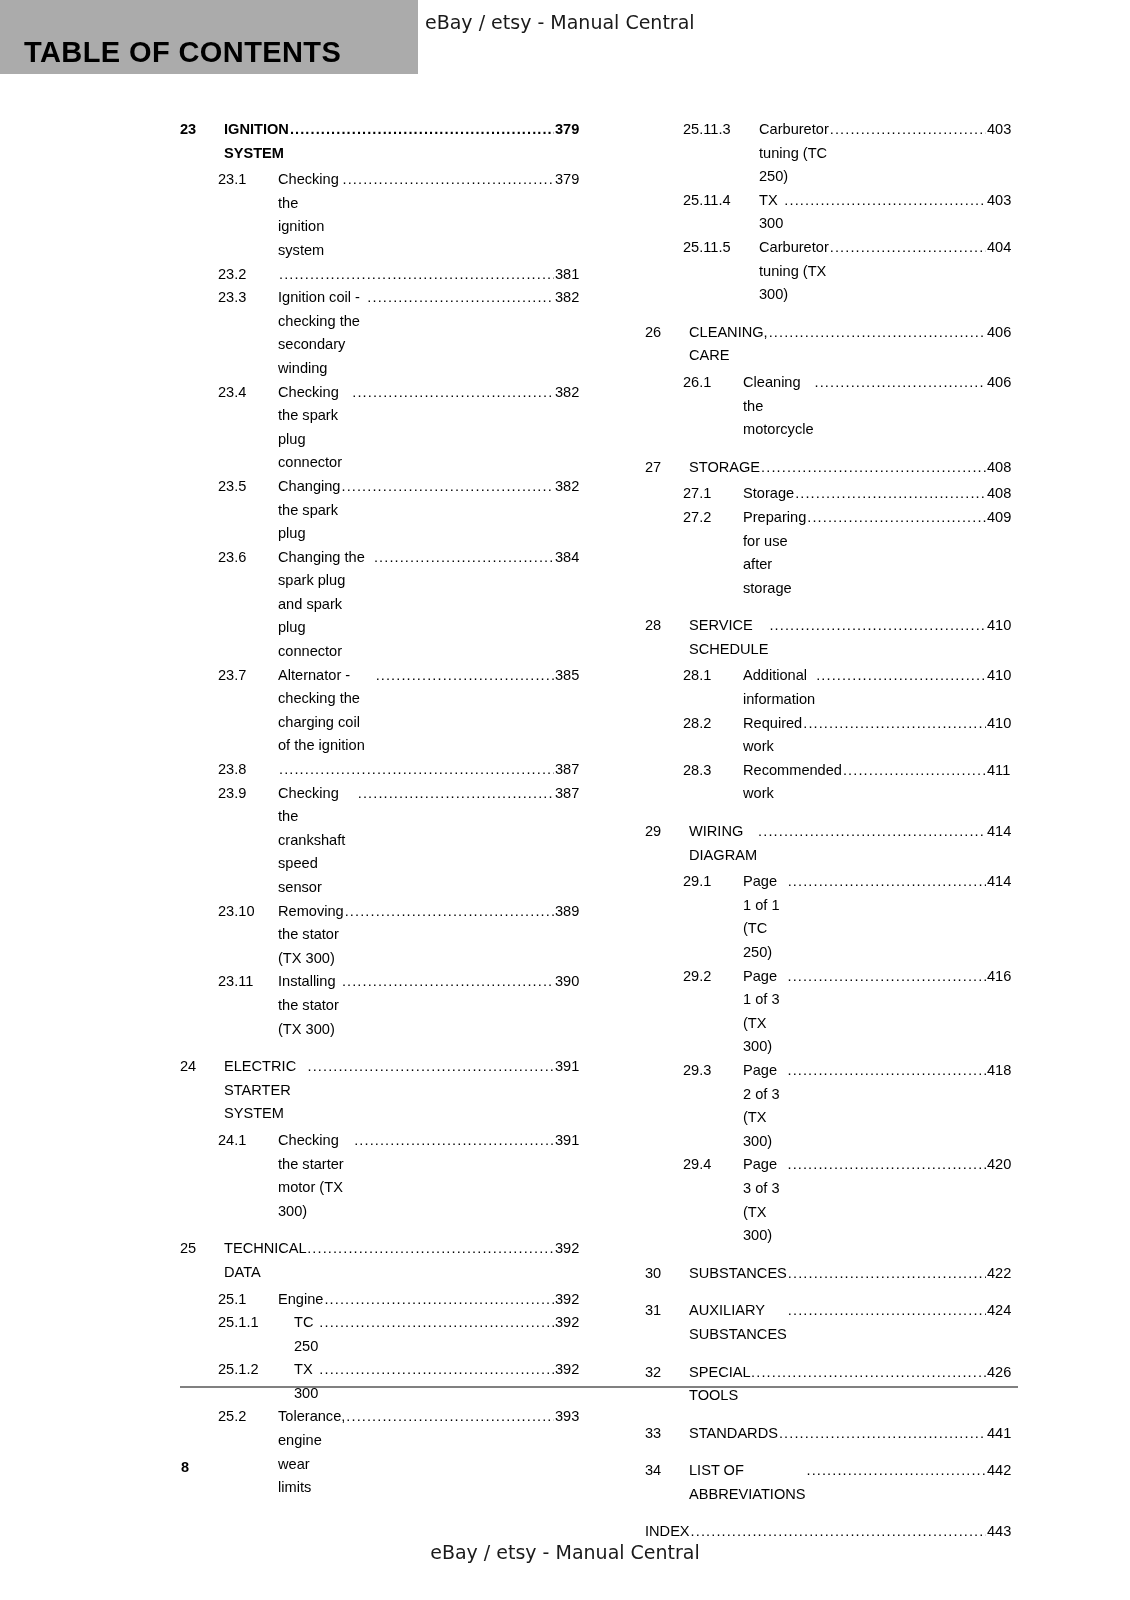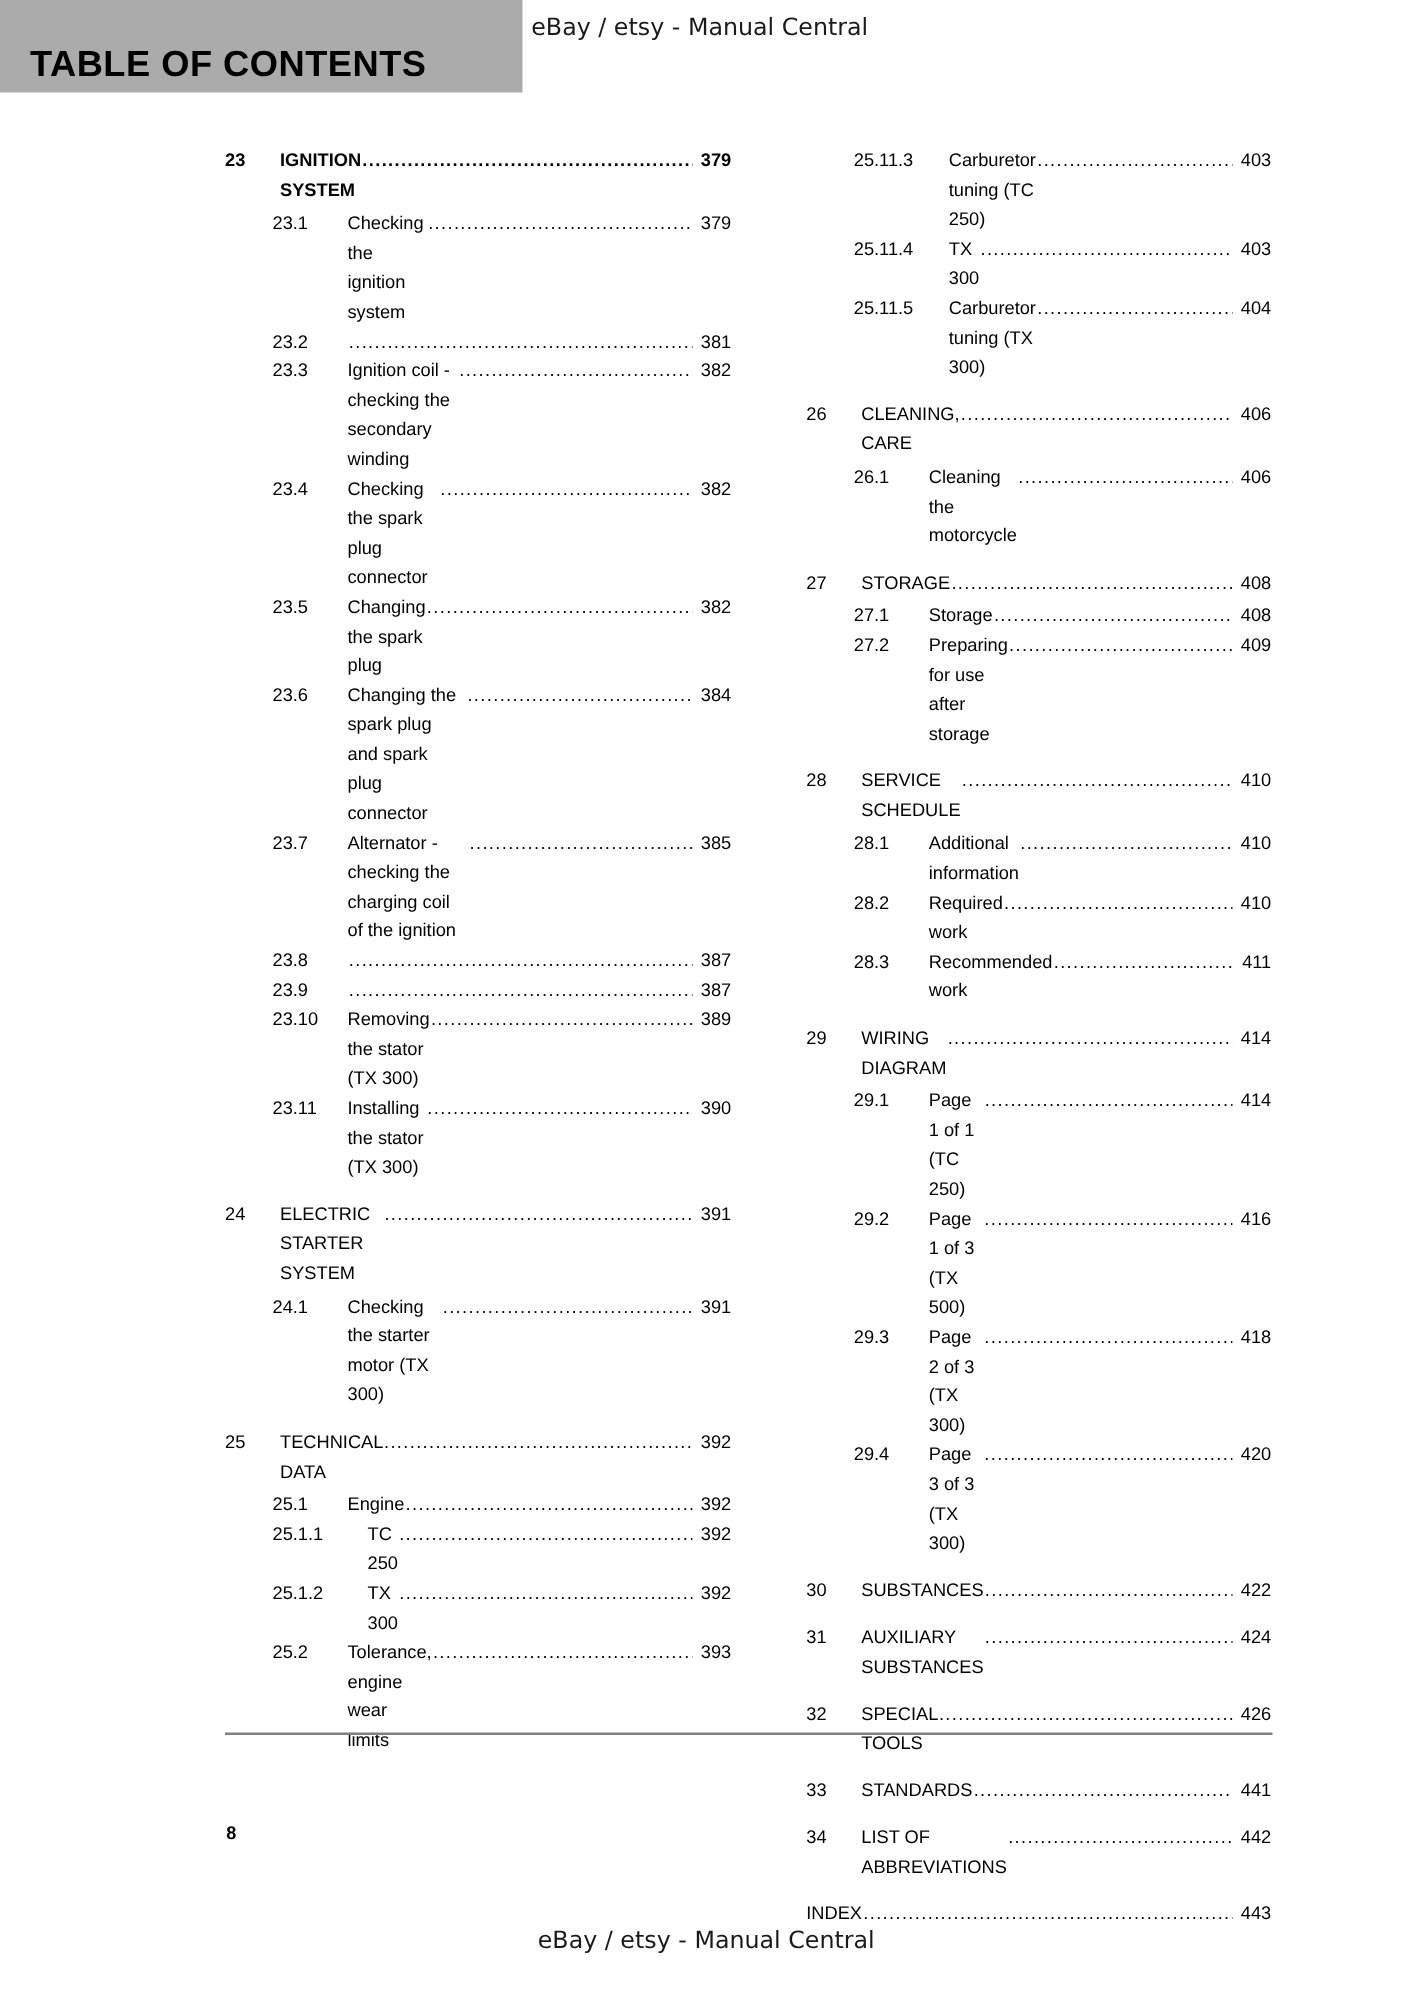--- a/index.html
+++ b/index.html
@@ -103,21 +103,20 @@
     overflow: hidden;
     white-space: nowrap;
     margin: 0 1px;
     letter-spacing: 1.1px;
     color: #000;
     font-size: 14.6px;
     min-width: 4px;
   }
   .page {
     flex: 0 0 auto;
-    text-align: right;
     width: 30px;
     white-space: nowrap;
   }
 
   .toc-entry.index-entry .num { width: 0; margin-left: 0; }
 
   
   #footer-rule {
     position: absolute;
     left: 180px;
@@ -239,20 +238,21 @@
           <div class="line">
             <span class="leader">........................................................................................................................</span>
             <span class="page">387</span>
           </div>
         </div>
       </div>
       <div class="toc-entry lvl2">
         <span class="num">23.9</span>
         <div class="body-wrap">
           <div class="line">
+            <span class="title">Checking the crankshaft speed sensor</span>
             <span class="leader">........................................................................................................................</span>
             <span class="page">387</span>
           </div>
         </div>
       </div>
       <div class="toc-entry lvl2">
         <span class="num">23.10</span>
         <div class="body-wrap">
           <div class="line">
             <span class="title">Removing the stator (TX 300)</span>
@@ -480,21 +480,21 @@
             <span class="title">Page 1 of 1 (TC 250)</span>
             <span class="leader">........................................................................................................................</span>
             <span class="page">414</span>
           </div>
         </div>
       </div>
       <div class="toc-entry lvl2">
         <span class="num">29.2</span>
         <div class="body-wrap">
           <div class="line">
-            <span class="title">Page 1 of 3 (TX 500)</span>
+            <span class="title">Page 1 of 3 (TX 300)</span>
             <span class="leader">........................................................................................................................</span>
             <span class="page">416</span>
           </div>
         </div>
       </div>
       <div class="toc-entry lvl2">
         <span class="num">29.3</span>
         <div class="body-wrap">
           <div class="line">
             <span class="title">Page 2 of 3 (TX 300)</span>

